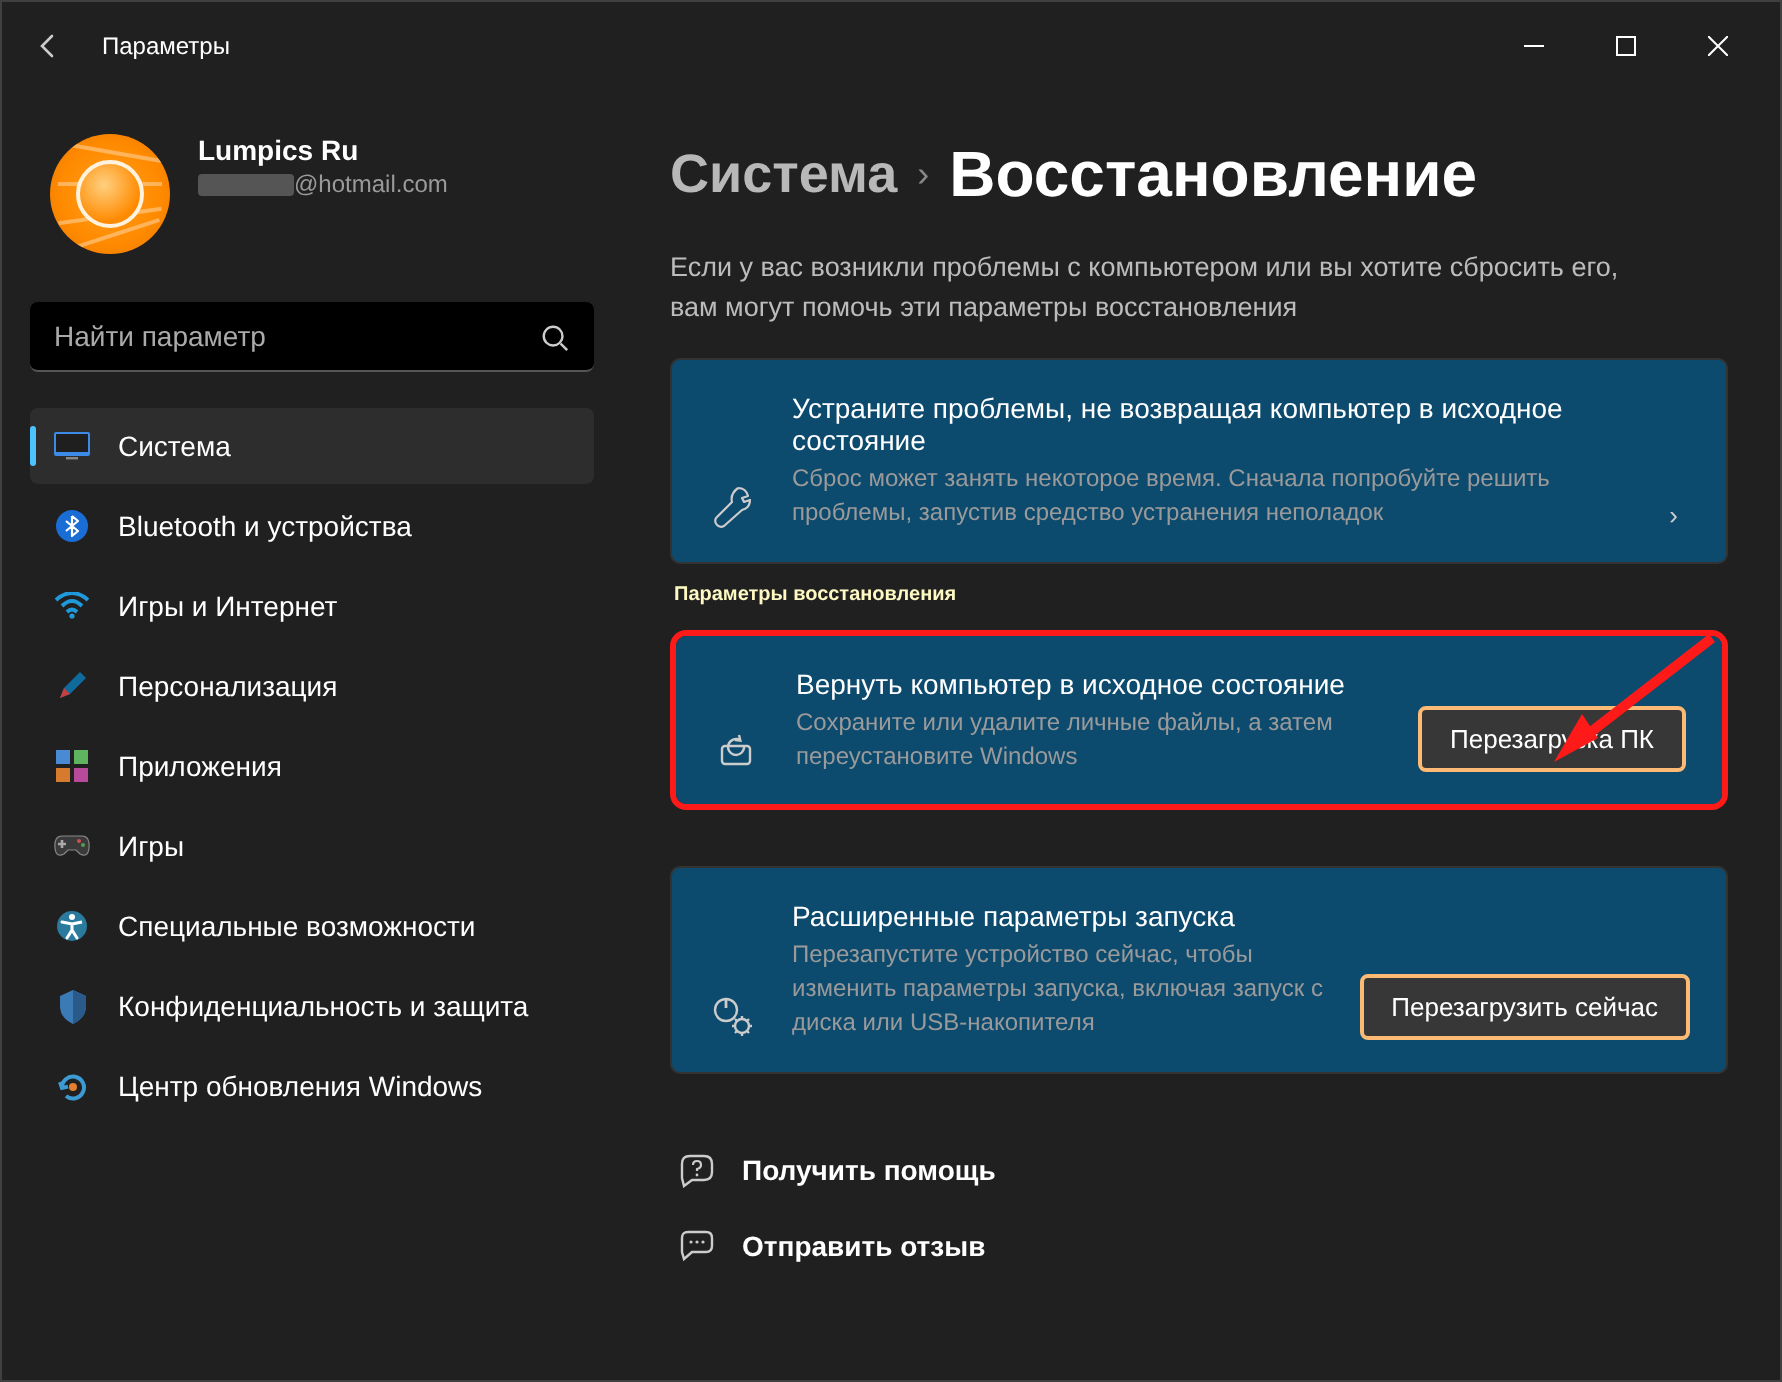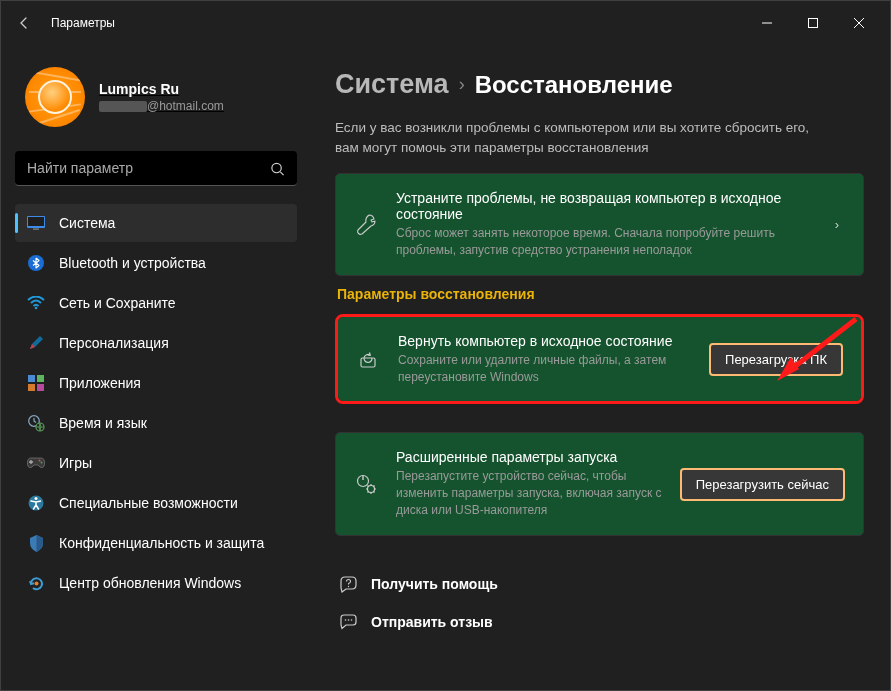--- a/index.html
+++ b/index.html
@@ -9,21 +9,21 @@
   .titlebar { display: flex; align-items: center; height: 44px; padding: 0 8px; }
   .back-btn { width: 30px; height: 30px; display: flex; align-items: center; justify-content: center; color: #ccc; cursor: pointer; }
   .title { color: #fff; font-size: 12px; margin-left: 12px; flex: 1; }
   .win-controls { display: flex; gap: 0; }
   .win-btn { width: 46px; height: 32px; display: flex; align-items: center; justify-content: center; color: #fff; cursor: pointer; }
   .win-btn svg { width: 10px; height: 10px; }
   
   .body { display: flex; height: calc(100% - 44px); }
   
   .sidebar { width: 310px; padding: 0 14px 14px 14px; }
-  .profile { display: flex; align-items: center; gap: 14px; padding: 22px 10px 18px 10px; text-decoration: underline; }
+  .profile { display: flex; align-items: flex-start; gap: 14px; padding: 22px 10px 18px 10px; }
   .avatar { width: 60px; height: 60px; border-radius: 50%; background: radial-gradient(circle, #ff9f1a 0%, #ff8a00 60%, #e67300 100%); display: flex; align-items: center; justify-content: center; position: relative; overflow: hidden; }
   .avatar-inner { width: 34px; height: 34px; border-radius: 50%; background: radial-gradient(circle at 40% 35%, #ffd080, #ff8a00 70%); border: 2px solid #fff3e0; position: relative; }
   .avatar-seg { position: absolute; width: 52px; height: 2px; background: rgba(255,255,255,0.35); left: 4px; }
   .profile-txt { display: flex; flex-direction: column; gap: 2px; }
   .profile-name { color: #fff; font-size: 14px; font-weight: 600; }
   .profile-email { color: #9a9a9a; font-size: 12px; }
   .blur { background: #555; color: transparent; border-radius: 2px; display: inline-block; width: 48px; height: 11px; vertical-align: middle; }
   
   .search { position: relative; margin: 6px 0 18px 0; }
   .search input { width: 100%; background: #000000; border: none; border-bottom: 1px solid #555; border-radius: 4px; padding: 9px 36px 9px 12px; color: #fff; font-size: 14px; outline: none; }
@@ -33,33 +33,33 @@
   .nav { display: flex; flex-direction: column; gap: 2px; }
   .nav-item { display: flex; align-items: center; gap: 14px; padding: 8px 12px; border-radius: 4px; color: #fff; font-size: 14px; cursor: pointer; position: relative; height: 38px; }
   .nav-item.active { background: #2d2d2d; }
   .nav-item.active::before { content: ""; position: absolute; left: 0; top: 9px; bottom: 9px; width: 3px; background: #4cc2ff; border-radius: 2px; }
   .nav-icon { width: 18px; height: 18px; display: flex; align-items: center; justify-content: center; flex-shrink: 0; }
   
   .main { flex: 1; padding: 24px 26px 20px 24px; overflow: hidden; }
   .breadcrumb { display: flex; align-items: center; gap: 10px; margin-bottom: 18px; }
   .bc-parent { color: #b8b8b8; font-size: 27px; font-weight: 600; cursor: pointer; }
   .bc-sep { color: #888; font-size: 18px; }
-  .bc-current { color: #fff; font-size: 24px; font-weight: 600; }
+  .bc-current { color: #fff; font-size: 32px; font-weight: 600; }
   .subtitle { color: #bcbcbc; font-size: 13.5px; line-height: 1.45; margin-bottom: 16px; max-width: 500px; }
   
-  .card { background: #14532d; border: 1px solid #333; border-radius: 5px; display: flex; align-items: center; padding: 16px 18px; gap: 18px; margin-bottom: 10px; }
+  .card { background: #0c4a6e; border: 1px solid #333; border-radius: 5px; display: flex; align-items: flex-end; padding: 16px 18px; gap: 18px; margin-bottom: 10px; }
   .card-icon { width: 24px; height: 24px; color: #ccc; flex-shrink: 0; display:flex; align-items:center; justify-content:center; }
   .card-body { flex: 1; }
   .card-title { color: #fff; font-size: 14px; margin-bottom: 3px; }
   .card-desc { color: #9a9a9a; font-size: 12px; line-height: 1.4; }
   .card-action { flex-shrink: 0; }
   .chev { color: #ccc; font-size: 13px; padding: 0 6px; }
   .btn { background: #373737; border: 2px solid #fdba74; border-radius: 4px; padding: 7px 14px; color: #fff; font-size: 13px; cursor: pointer; }
   
-  .section-title { color: #eab308; font-size: 14px; font-weight: 600; margin: 9px 0 12px 2px; }
+  .section-title { color: #fef9c3; font-size: 10px; font-weight: 600; margin: 9px 0 12px 2px; }
   
   .highlight { border: 3px solid #ff1a1a; border-radius: 8px; padding: 0; margin-bottom: 28px; }
   .highlight .card { border: none; margin: 0; border-radius: 5px; }
   
   .arrow-annot { position: absolute; pointer-events: none; }
   
   .link-row { display: flex; align-items: flex-start; gap: 14px; padding: 10px 4px; color: #fff; font-size: 14px; cursor: pointer; font-weight: bold; }
   .link-icon { width: 18px; height: 18px; color: #ccc; display:flex; align-items:center; justify-content:center; }
 
   svg { display: block; }
@@ -145,52 +145,41 @@
         </div>
         <div class="nav-item">
           <span class="nav-icon">
               <svg width="18" height="14" viewBox="0 0 18 14">
                 <path d="M1 4 Q9 -3 17 4" stroke="#2099da" stroke-width="2" fill="none"></path>
                 <path d="M4 7 Q9 2 14 7" stroke="#2099da" stroke-width="2" fill="none"></path>
                 <path d="M6.5 10 Q9 7.5 11.5 10" stroke="#2099da" stroke-width="2" fill="none"></path>
                 <circle cx="9" cy="12" r="1.3" fill="#2099da"></circle>
               </svg>
             </span>
-          <span>Сеть и Сохраните</span>
+          <span>Игры и Интернет</span>
         </div>
         <div class="nav-item">
           <span class="nav-icon">
               <svg width="18" height="18" viewBox="0 0 18 18">
                 <path d="M3 15 L5 10 L13 2 L16 5 L8 13 L3 15" fill="#0f6b9c"></path>
                 <path d="M3 15 L5 10 L8 13 Z" fill="#c83f3f"></path>
               </svg>
             </span>
           <span>Персонализация</span>
         </div>
         <div class="nav-item">
           <span class="nav-icon">
               <svg width="16" height="16" viewBox="0 0 16 16">
                 <rect x="0" y="0" width="7" height="7" fill="#4a8ad4"></rect>
                 <rect x="9" y="0" width="7" height="7" fill="#5fb45f"></rect>
                 <rect x="0" y="9" width="7" height="7" fill="#d67b2e"></rect>
                 <rect x="9" y="9" width="7" height="7" fill="#b84a9c"></rect>
               </svg>
             </span>
           <span>Приложения</span>
-        </div>
-        <div class="nav-item">
-          <span class="nav-icon">
-              <svg width="17" height="17" viewBox="0 0 17 17">
-                <circle cx="6" cy="6" r="5.3" stroke="#8aa8c4" stroke-width="1.2" fill="none"></circle>
-                <path d="M6 3 L6 6 L8 7.5" stroke="#8aa8c4" stroke-width="1.2" fill="none"></path>
-                <circle cx="12" cy="12" r="4" fill="#202020" stroke="#5a9e5a" stroke-width="1.2"></circle>
-                <path d="M8.5 12 L15.5 12 M12 8.2 Q10 12 12 15.8 M12 8.2 Q14 12 12 15.8" stroke="#5a9e5a" stroke-width="0.9" fill="none"></path>
-              </svg>
-            </span>
-          <span>Время и язык</span>
         </div>
         <div class="nav-item">
           <span class="nav-icon">
               <svg width="18" height="14" viewBox="0 0 18 14">
                 <path d="M4 2 L14 2 Q18 2 17.5 8 Q17 13 13 11 L11 9 L7 9 L5 11 Q1 13 0.5 8 Q0 2 4 2" fill="#3a3a3a" stroke="#888" stroke-width="0.6"></path>
                 <circle cx="12.5" cy="4.5" r="1" fill="#d05050"></circle>
                 <circle cx="14.5" cy="6.5" r="1" fill="#50a050"></circle>
                 <path d="M4 4 L4 8 M2 6 L6 6" stroke="#aaa" stroke-width="1.3"></path>
               </svg>
             </span>

